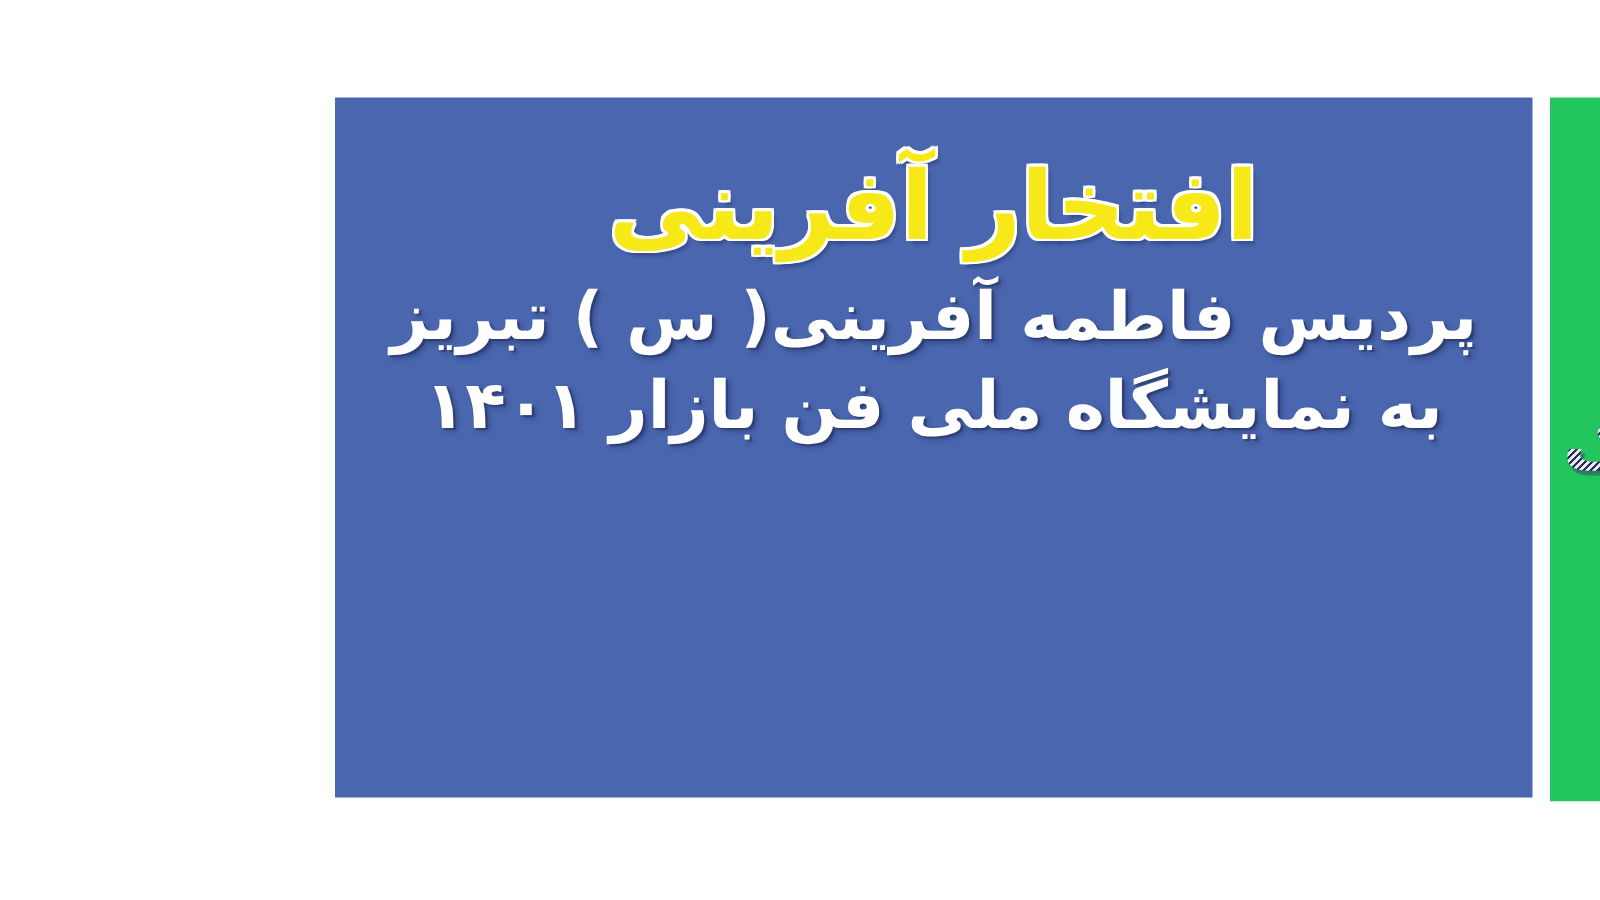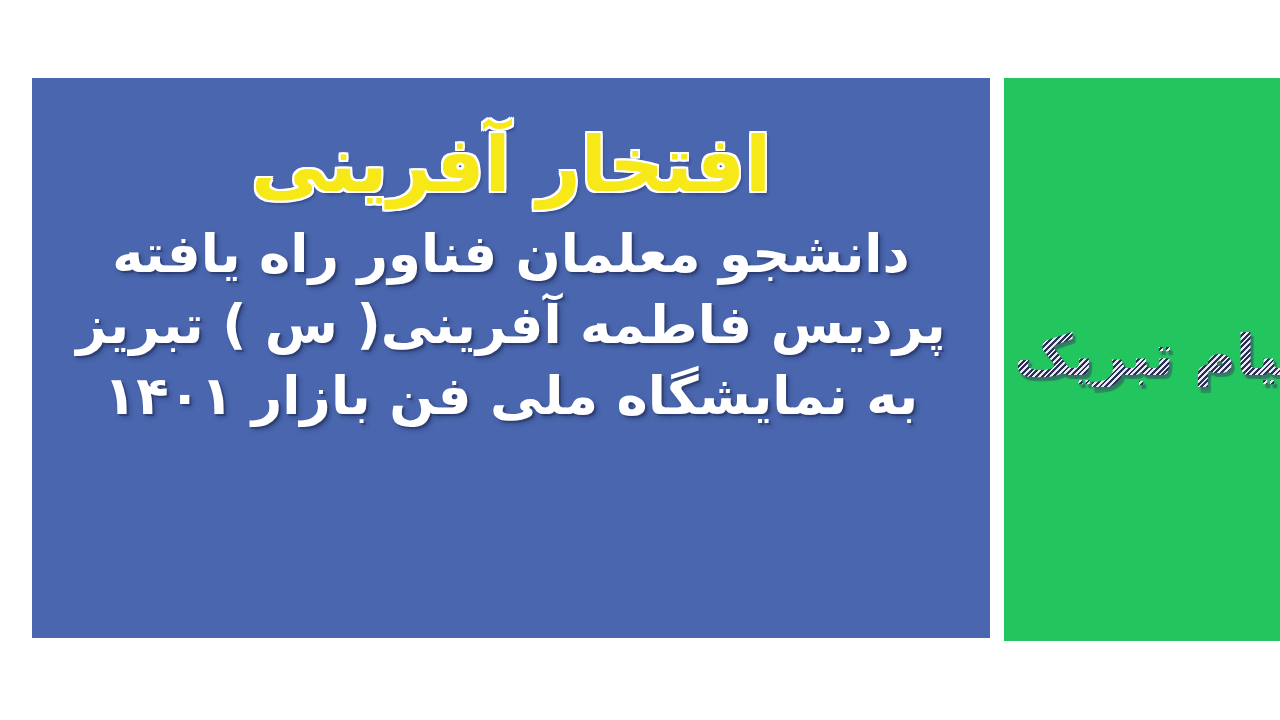--- a/index.html
+++ b/index.html
@@ -10,21 +10,21 @@
   }
   body {
     width: 1280px;
     height: 720px;
     overflow: hidden;
     font-family: "DejaVu Sans", "Liberation Sans", sans-serif;
   }
 
   .slide-canvas {
     position: relative;
-    width: 1248px;
+    width: 1012px;
     height: 720px;
     background: #ffffff;
   }
 
   
   .main-panel {
     position: absolute;
     left: 0px;
     top: 78px;
     width: 958px;
@@ -155,21 +155,20 @@
 
 <div class="slide-canvas">
 
   <div class="main-panel">
 
     <div class="headline-block">
       <h1 class="headline">افتخار آفرینی</h1>
     </div>
 
     <div class="body-block">
-      <p class="body-line">دانشجو معلمان فناور راه یافته</p>
       <p class="body-line">پردیس فاطمه آفرینی( س ) تبریز</p>
       <p class="body-line">به نمایشگاه ملی فن بازار ۱۴۰۱</p>
     </div>
 
   </div>
 
   <div class="side-panel">
     <div class="side-title-wrap">
       <span class="side-title-shadow">پیام تبریک</span>
       <h2 class="side-title">پیام تبریک</h2>

